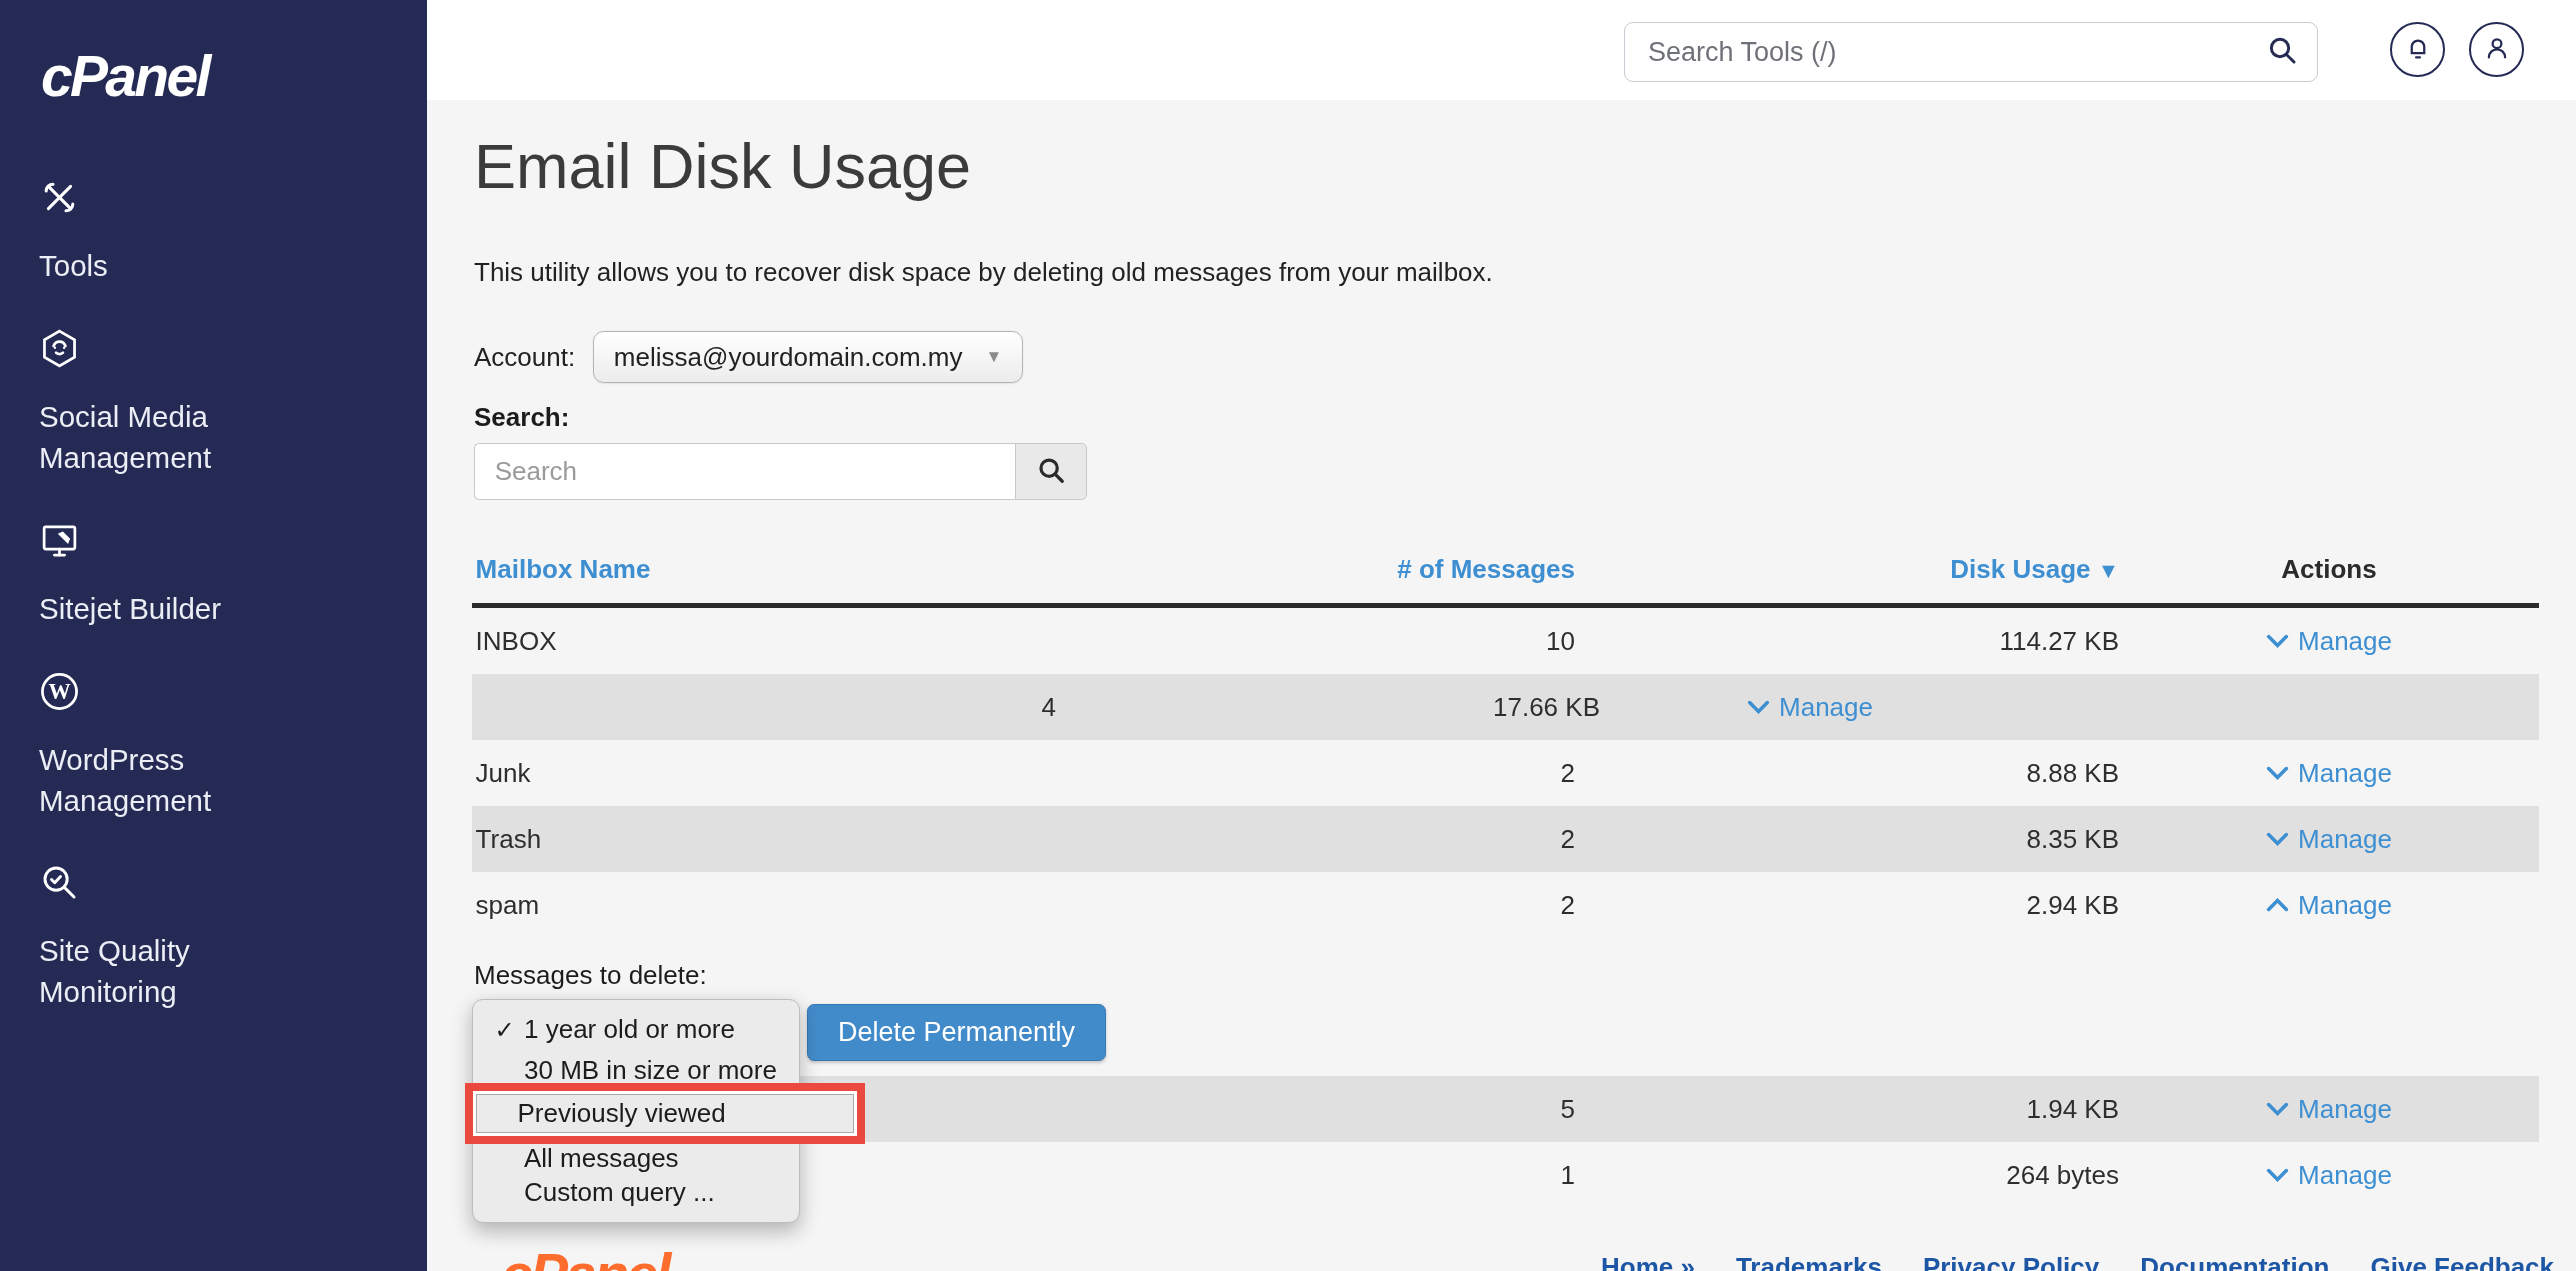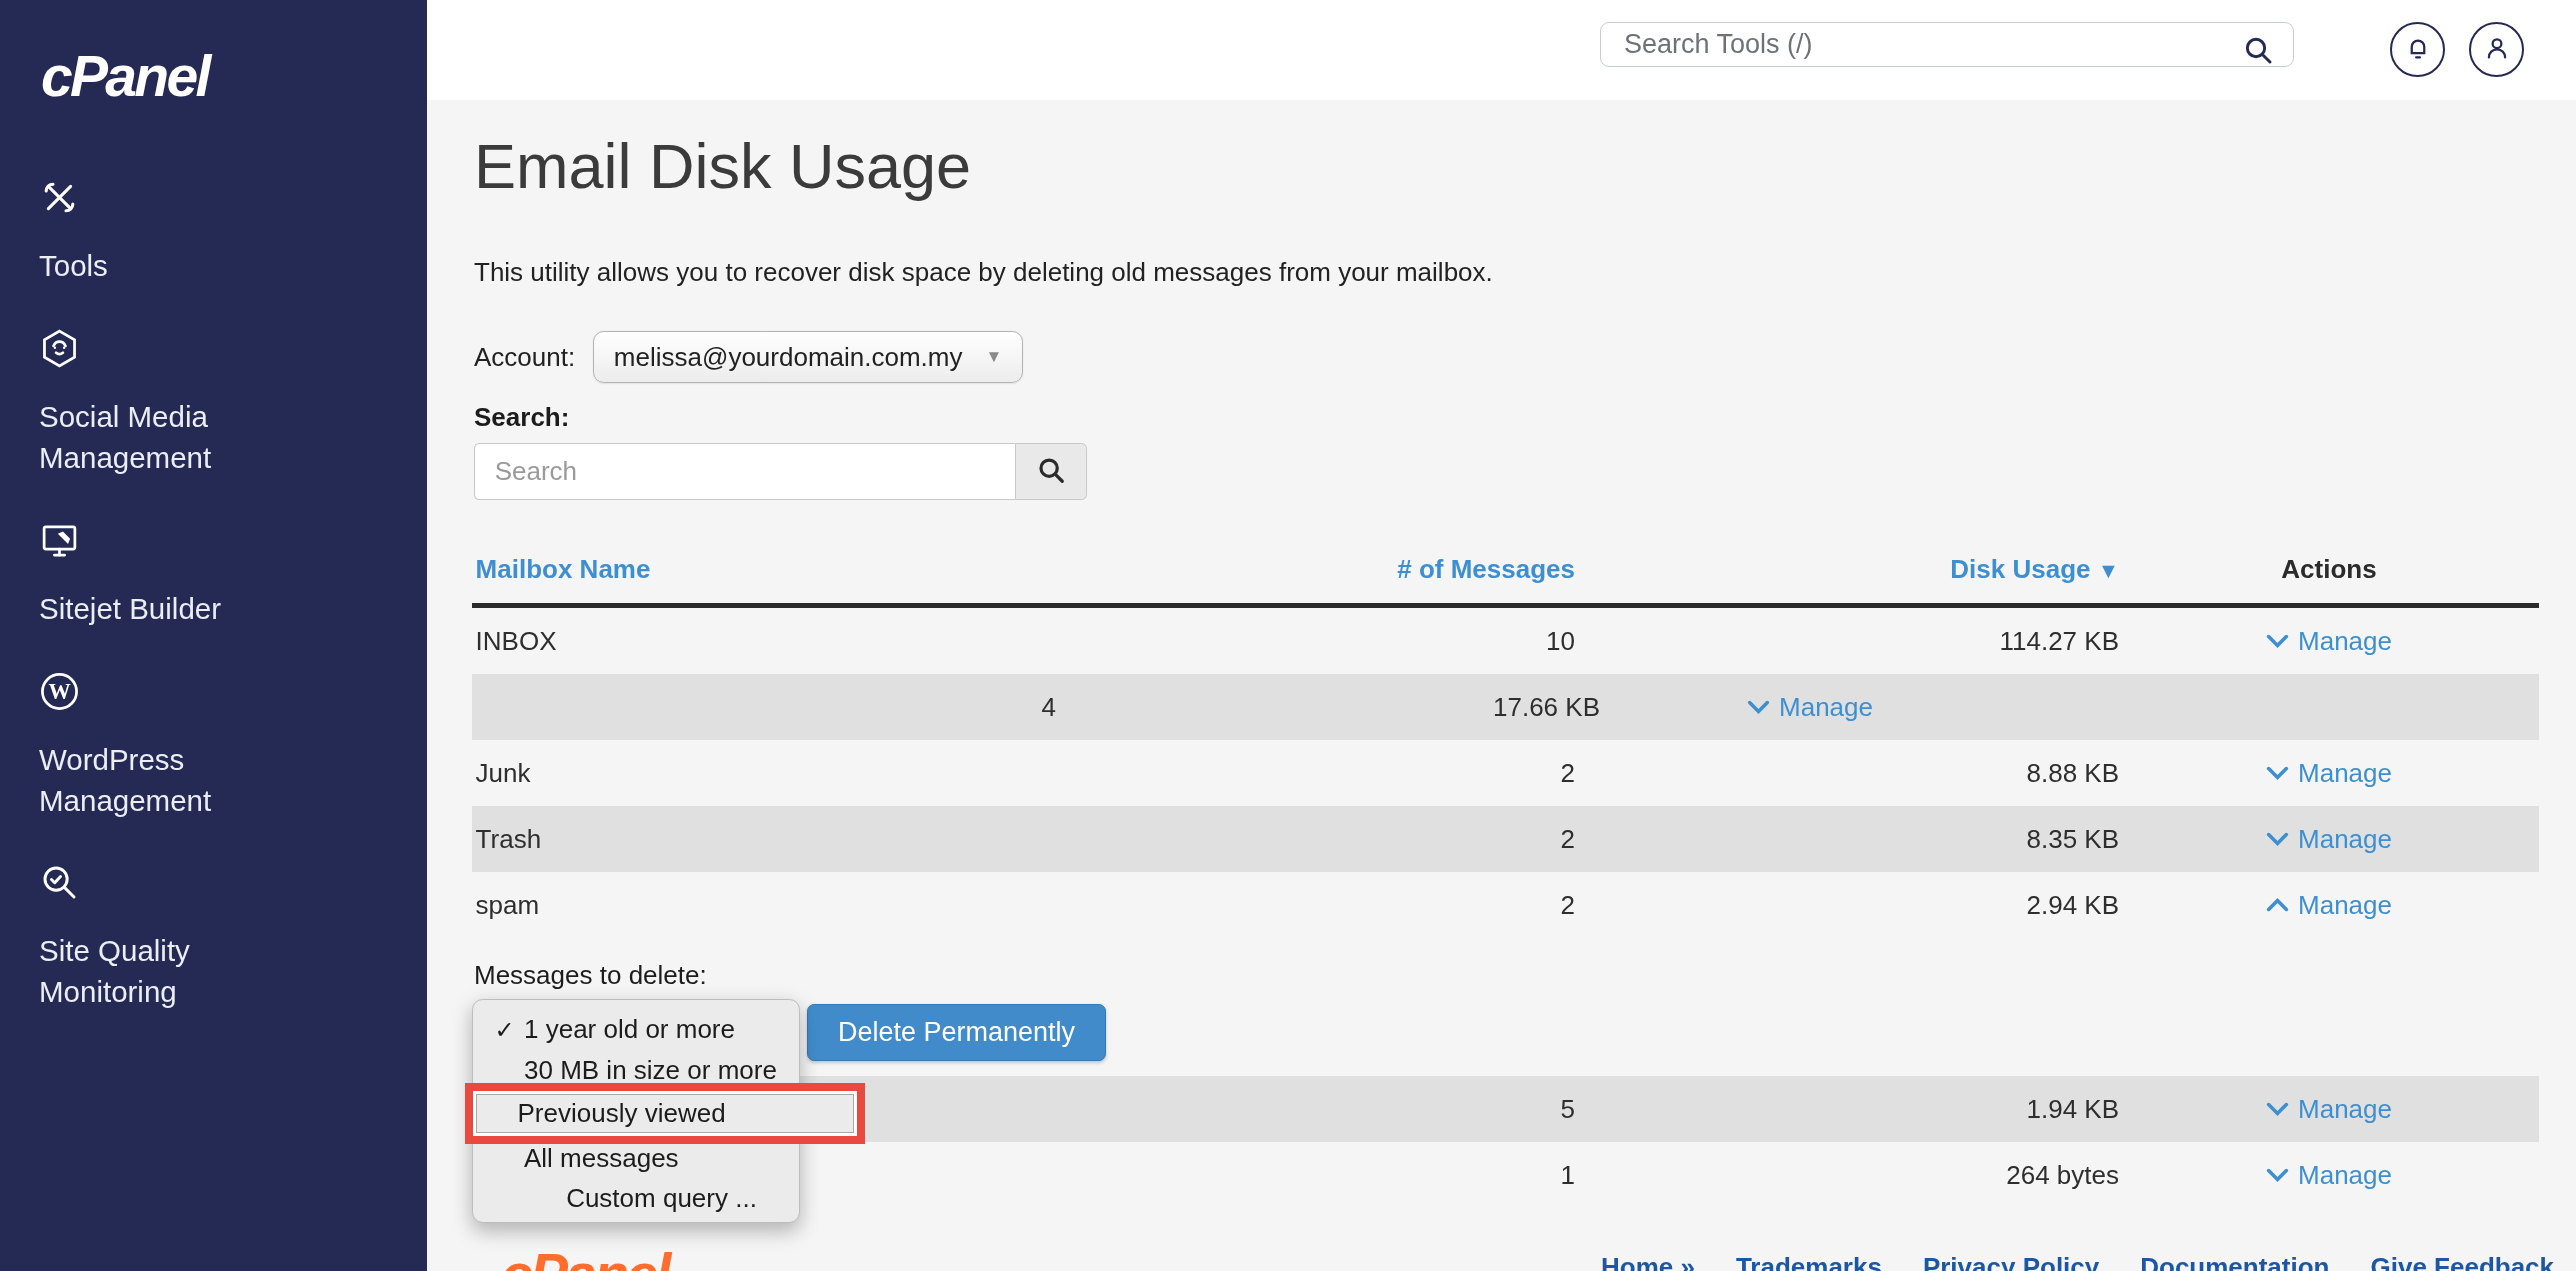--- a/index.html
+++ b/index.html
@@ -9,21 +9,21 @@
   
   #sidebar { position: absolute; left:0; top:0; width:427px; height:1272px; background:#242a54; color:#fff; z-index:20; }
   .logo { font-size:57px; font-weight:800; font-style:italic; letter-spacing:-2.7px; color:#fff; margin:43px 0 0 41px; display:inline-block; }
   #menu { margin-top:47px; display:flex; flex-direction:column; }
   .menu-item { display:flex; align-items:flex-start; gap:25px; padding:19.7px 27px 19.7px 39px; cursor:pointer;flex-direction:column; }
   .menu-item svg { flex:0 0 auto; margin-top:1.8px; }
   .menu-label { font-size:29.5px; line-height:1.38; color:#eceef5; font-weight:400; max-width:268px; }
 
   
   #header { position:absolute; left:427px; top:0; right:0; height:100px; background:#ffffff; z-index:10; }
-  .hsearch-wrap { position:absolute; left:1173px; top:22.4px; width:694px; height:45px; }
+  .hsearch-wrap { position:absolute; left:1197px; top:22.4px; width:694px; height:60px; }
   .hsearch { width:100%; height:100%; border:1.8px solid #c9ccd4; border-radius:9px; font-size:27px; padding:0 72px 0 23px; color:#444; background:#fff; font-family:inherit; }
   .hsearch::placeholder { color:#6e7177; opacity:1; }
   .hsearch-icon { position:absolute; right:19.7px; top:11.6px; }
   .hbtn { position:absolute; top:21.5px; width:55px; height:55px; border-radius:50%; border:2.7px solid #242a54; background:#fff; display:flex; align-items:center; justify-content:center; cursor:pointer; }
   #bell-btn { left:1963px; }
   #user-btn { left:2042px; }
 
   
   #main { position:absolute; left:427px; top:100px; width:2149px; height:1172px; background:#f5f5f5; overflow:hidden; }
   .page-title { position:absolute; left:47px; top:29.5px; font-size:63px; font-weight:300; color:#3b3b3b; }
@@ -58,21 +58,21 @@
   
   .mtd-label { position:absolute; left:47px; top:860px; font-size:26px; color:#1c1c1c; }
   #delete-zone { position:absolute; left:45px; top:899px; width:2067px; height:273px; }
   .bg-row { position:absolute; left:0; width:2067px; height:66px; display:flex; align-items:center; font-size:26px; color:#2e2e2e; }
   #bg-row-a { top:77px; background:#e0e0e0; }
   #bg-row-b { top:143px; background:#f5f5f5; }
 
   #dropdown-panel { position:absolute; left:0; top:0; width:328px; height:224px; background:#ebebeb; border:1.8px solid #bdbdbd; border-radius:10.7px; box-shadow:0 7.2px 19.7px rgba(0,0,0,.28); z-index:5; }
   .dd-item { position:absolute; left:0; width:100%; height:39px; line-height:39px; font-size:26px; color:#1c1c1c; padding-left:51px; cursor:pointer; }
   .dd-check { position:absolute; left:21.5px; top:0; font-size:24px; color:#1c1c1c; }
-  #dd-0 { top:9.8px; } #dd-1 { top:51px; } #dd-3 { top:139px; } #dd-4 { top:179px;text-align:center; }
+  #dd-0 { top:9.8px; } #dd-1 { top:51px; } #dd-3 { top:139px; } #dd-4 { top:173px; }
 
   #red-annotation { position:absolute; left:-7.2px; top:84px; width:400px; height:61px; border:8px solid #e9493e; background:#ffffff; z-index:6; padding:2.7px; }
   .red-option { width:100%; height:100%; background:#ebebeb; border:1.8px solid #a9a9a9; font-size:26px; color:#1c1c1c; line-height:36px; padding-left:41px; cursor:pointer; white-space:nowrap; }
 
   #delete-btn { position:absolute; left:335px; top:5.4px; height:57px; padding:6px 30px; background:#428bca; border:1.8px solid #3579b5; border-radius:7.2px; color:#fff; font-size:27px; font-family:inherit; cursor:pointer; z-index:4; box-shadow:0 1.8px 3.6px rgba(0,0,0,.2); }
 
   
   .footer-logo { position:absolute; left:74px; top:1141px; font-size:57px; font-weight:800; font-style:italic; letter-spacing:-2.7px; color:#ff6d2e; }
   .footer-links { position:absolute; left:1174px; top:1152px; display:flex; gap:41px; }
   .footer-links a { font-size:26px; color:#1d56a5; font-weight:700; text-decoration:none; white-space:nowrap; cursor:pointer; }

